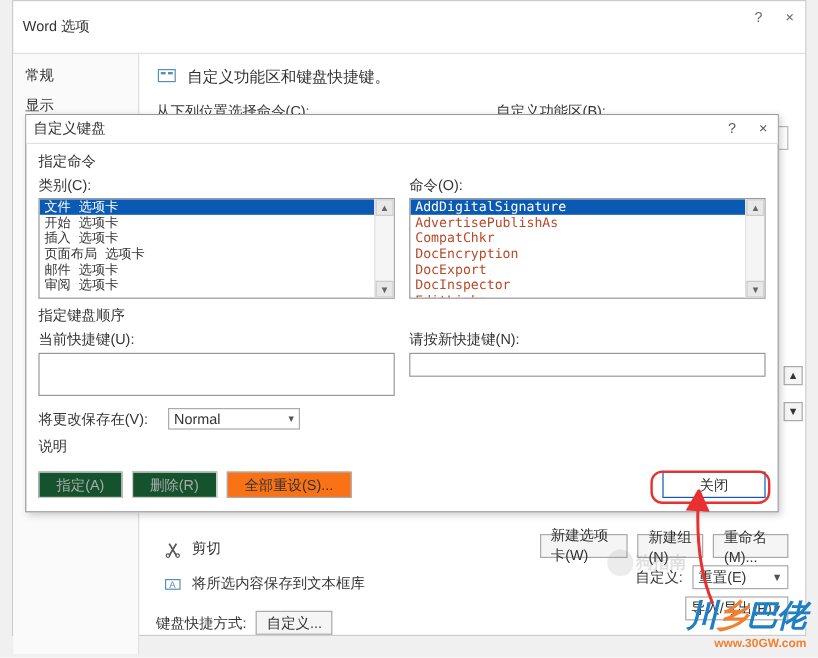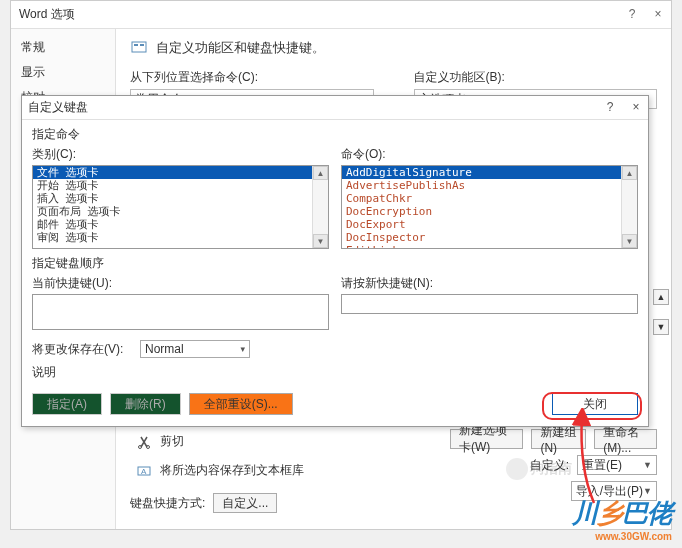--- a/index.html
+++ b/index.html
@@ -4,21 +4,21 @@
 <style>
 * { box-sizing: border-box; margin: 0; padding: 0; font-family: "Microsoft YaHei", "SimSun", sans-serif; }
 body { background: #f0f0f0; width: 682px; height: 548px; overflow: hidden; position: relative; font-size: 12px; color: #333; }
 
 
 .word-options {
   position: absolute; top: 0; left: 10px; width: 662px; height: 530px;
   background: #fff; border: 1px solid #ccc;
 }
 .wo-titlebar {
-  height: 28px; display: flex; align-items: center; padding: 0 8px;
+  height: 44px; display: flex; align-items: center; padding: 0 8px;
   border-bottom: 1px solid #e0e0e0; position: relative;
 }
 .wo-titlebar-title { font-size: 12px; color: #333; }
 .wo-titlebar-buttons { position: absolute; right: 4px; top: 4px; display: flex; gap: 8px; }
 .wo-titlebar-buttons span { width: 18px; height: 18px; display: flex; align-items: center; justify-content: center; color: #666; font-size: 12px; cursor: default; }
 
 .wo-body { display: flex; height: calc(100% - 28px); }
 .wo-sidebar { width: 105px; background: #fafafa; border-right: 1px solid #e0e0e0; padding: 6px 0; }
 .wo-sidebar-item { padding: 4px 10px; font-size: 12px; color: #333; }
 

